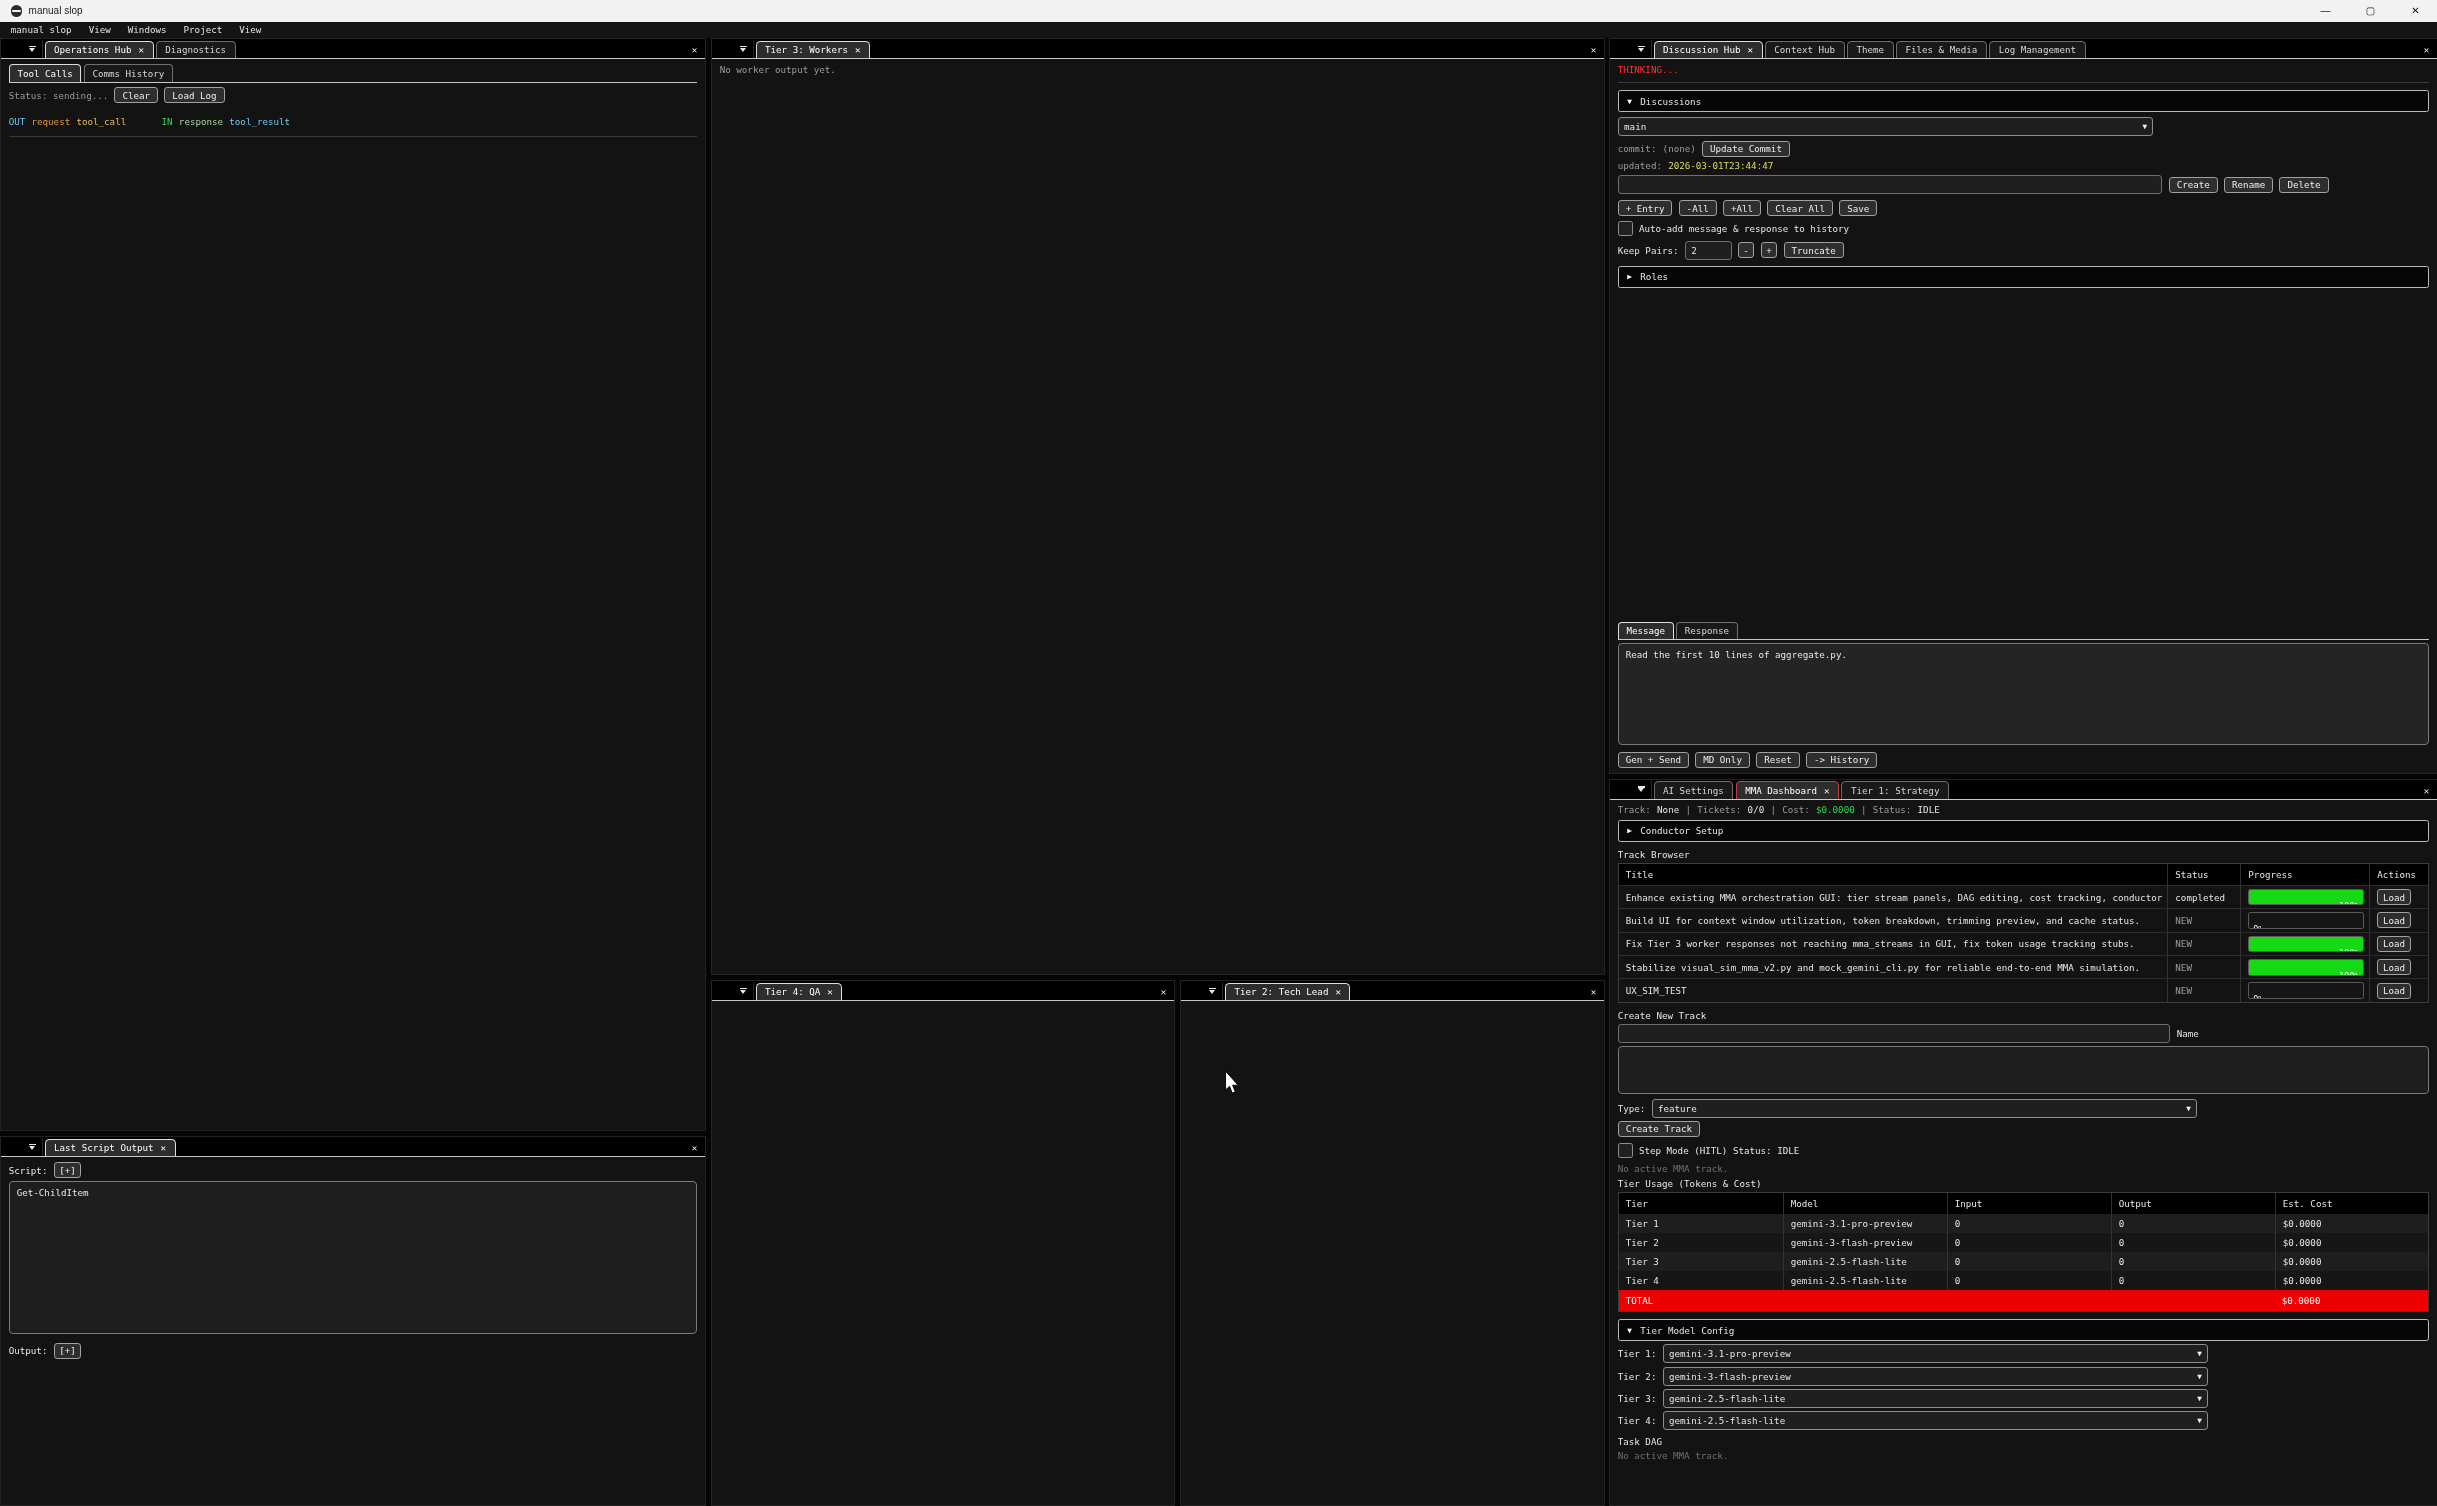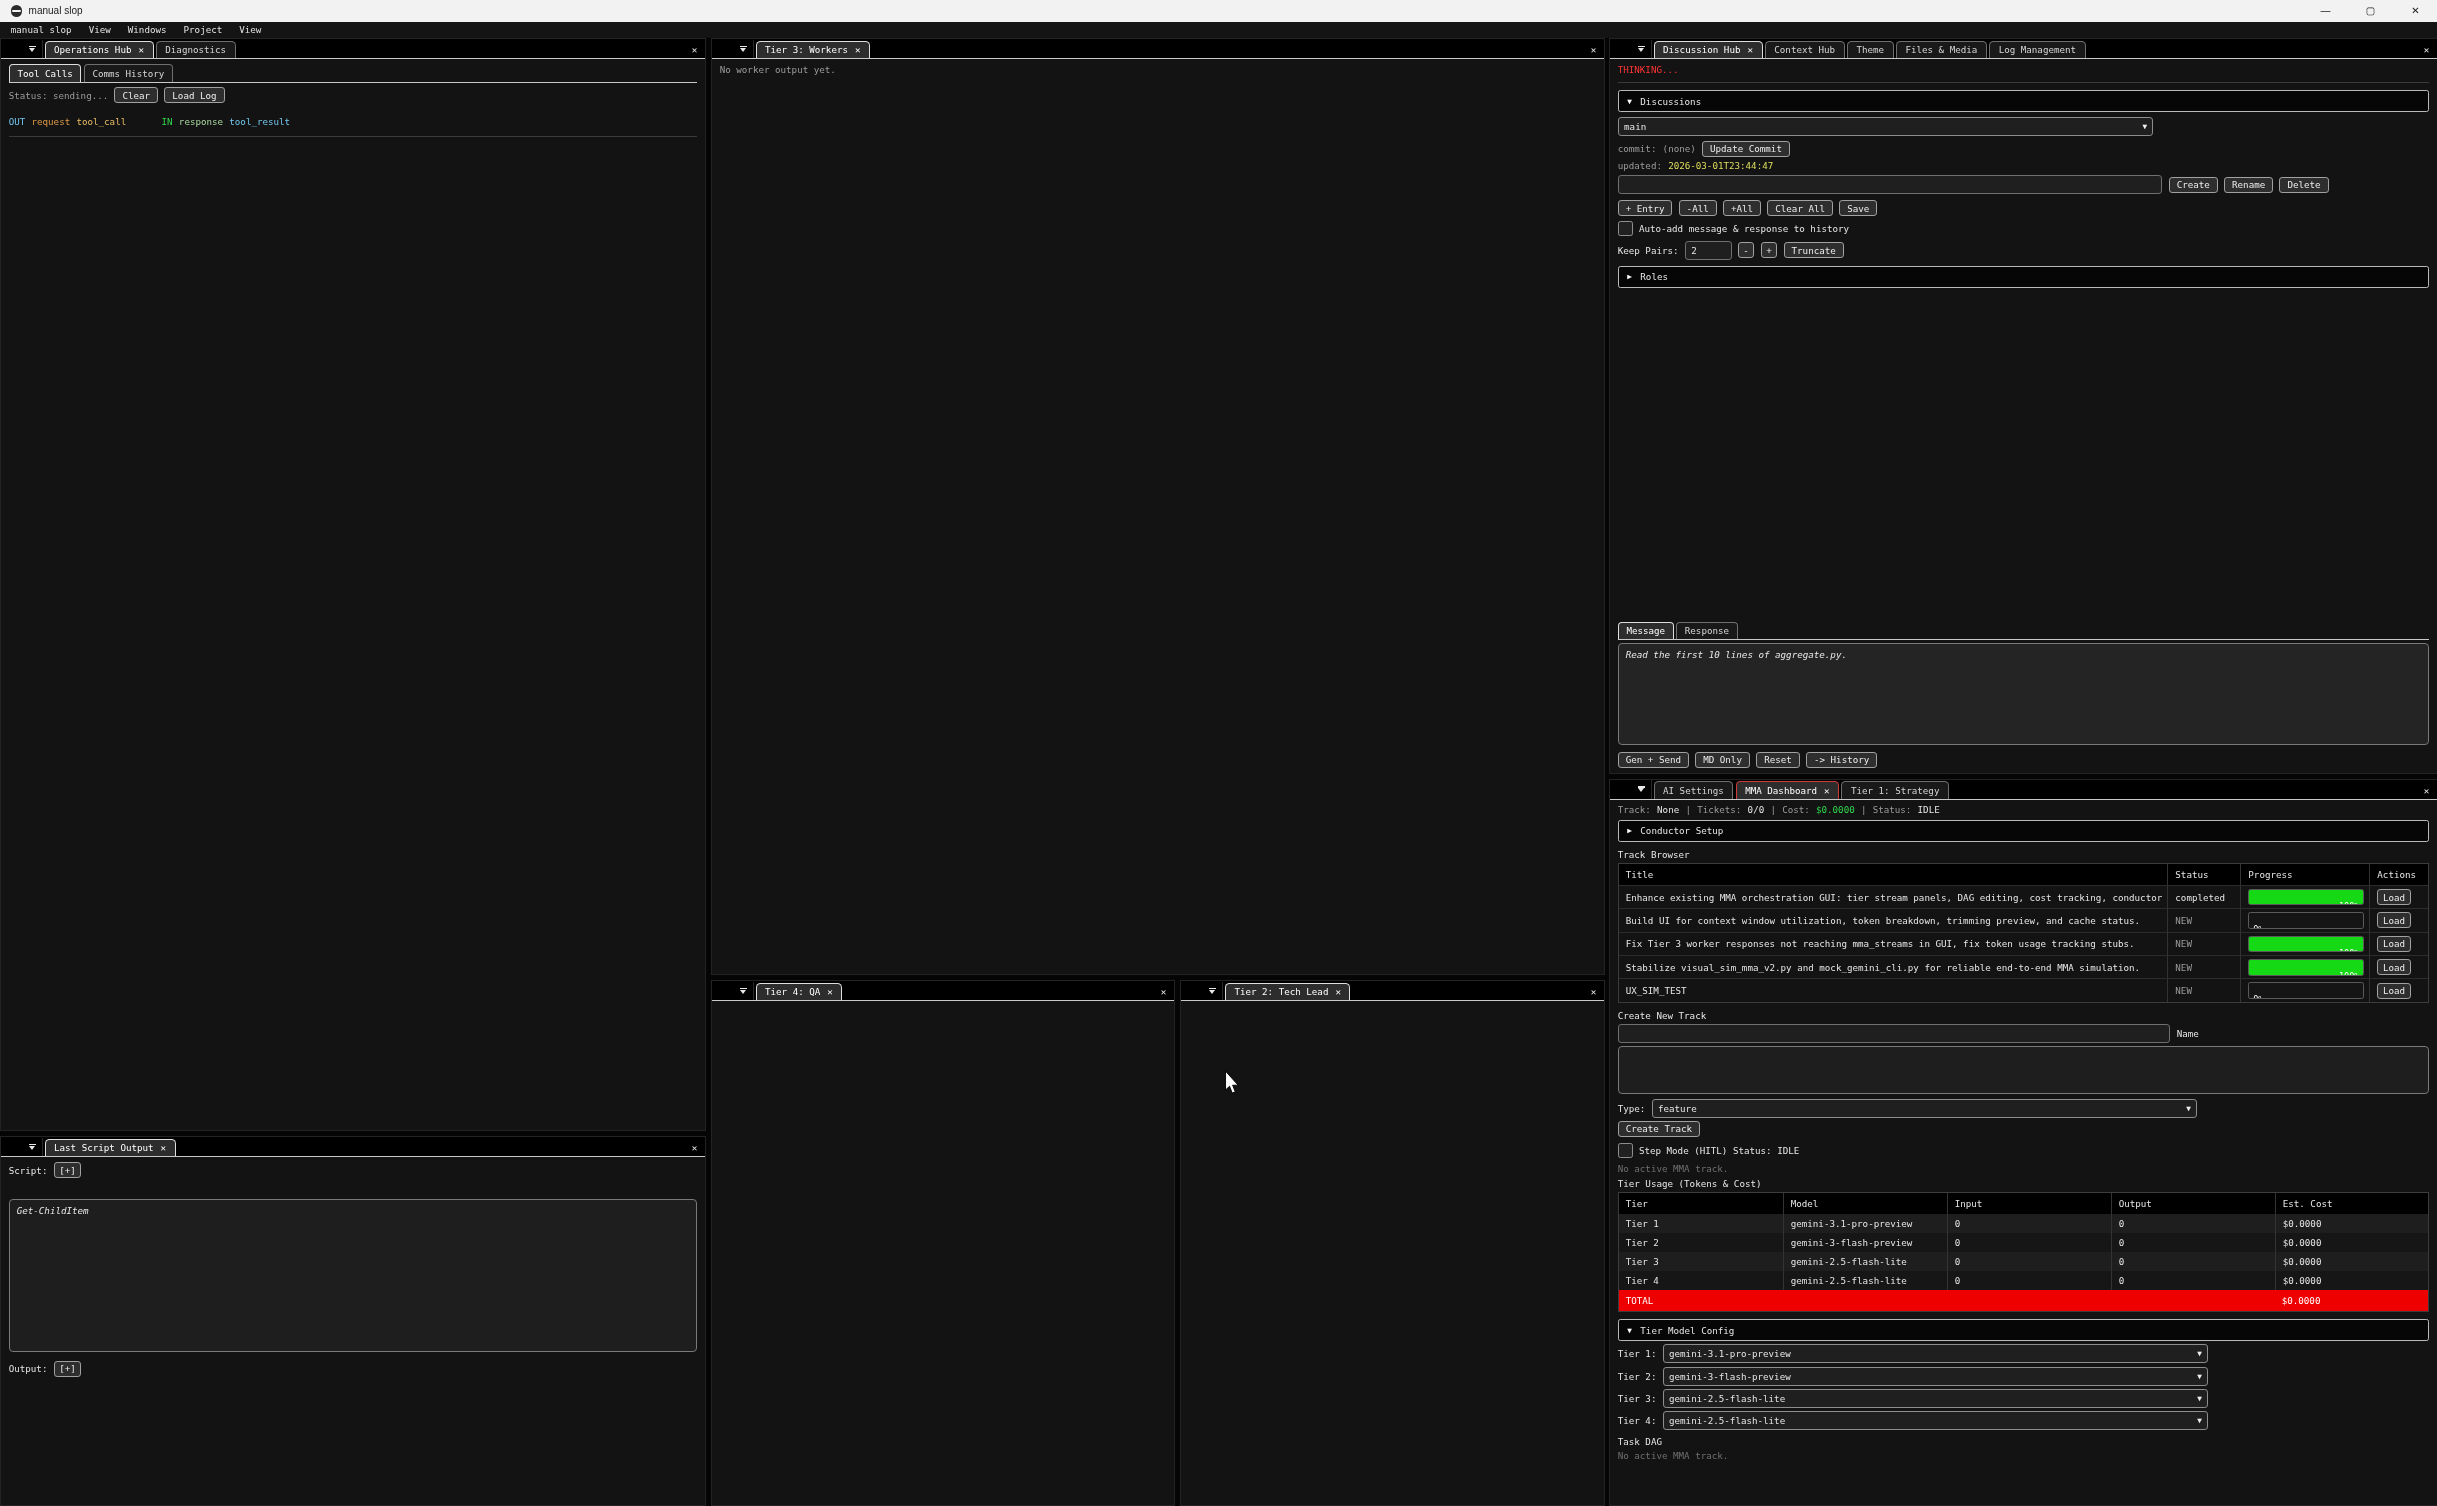--- a/index.html
+++ b/index.html
@@ -45,21 +45,21 @@
          justify-content:space-between;padding:0 5.4px;}
   .combo .dd{font-size:7.7px;color:#f0f0f0;}
   .checkbox{width:13px;height:13px;background:#212121;border:0.8px solid #8e8e8e;border-radius:2.3px;flex:none;}
   .sechead{border:0.8px solid #b9b9b9;background:#060606;border-radius:2.3px;height:20px;display:flex;align-items:center;
            gap:8.5px;padding:0 8.5px;flex:none;}
   .arrow{font-size:7.7px;color:#fff;}
   .subtabs{display:flex;align-items:flex-end;border-bottom:0.8px solid #c9c9c9;flex:none;}
   .subtab{padding:2.3px 7.7px 3.1px;margin-right:2.3px;background:#191919;border:0.8px solid #6f6f6f;border-bottom:none;
           border-radius:3.9px 3.9px 0 0;color:#d6d6d6;}
   .subtab.active{background:#2d2d2d;border-color:#dedede;color:#fff;}
-  .textbox{background:#1e1e1e;border:0.8px solid #7a7a7a;border-radius:3.9px;padding:4.6px 7px;color:#e8e8e8;text-align:left;font-style:italic;}
+  .textbox{background:#1e1e1e;border:0.8px solid #7a7a7a;border-radius:3.9px;padding:4.6px 7px;color:#e8e8e8;text-align:left;}
   
   .ttable{border:0.8px solid #3c3c3c;flex:none;}
   .trow{display:grid;grid-template-columns:1fr 73px 129px 59px;align-items:center;border-top:0.8px solid #2c2c2c;height:22.4px;}
   .trow:first-child{border-top:none;background:#000;height:21px;}
   .trow>div{padding:0 7px;overflow:hidden;white-space:nowrap;border-left:0.8px solid #333;height:100%;display:flex;align-items:center;}
   .trow>div:first-child{border-left:none;}
   .pbar{position:relative;width:114px;height:14.6px;background:#151515;border:0.8px solid #5a5a5a;border-radius:2.3px;overflow:hidden;flex:none;}
   .pbar .fill{position:absolute;left:0;top:0;bottom:0;background:#16d916;}
   .pbar .ptxt{position:absolute;top:11px;font-size:8.5px;color:#fff;}
   .pbar.full .ptxt{right:3.9px;}
@@ -161,21 +161,21 @@
         <span>✕</span>
       </div>
       <div class="strip-close">✕</div>
     </div>
     <div class="panel-body">
       <div class="row">
         <span>Script:</span>
         <span class="btn sm">[+]</span>
       </div>
       <div class="gap4"></div>
-      <div class="textbox" style="height:141px;flex:none;margin-top:18px;">Get-ChildItem</div>
+      <div class="textbox" style="height:141px;flex:none;">Get-ChildItem</div>
       <div style="height:9.2px;flex:none;"></div>
       <div class="row">
         <span>Output:</span>
         <span class="btn sm">[+]</span>
       </div>
       <div class="gap4"></div>
     </div>
   </div>
 </div>
 

